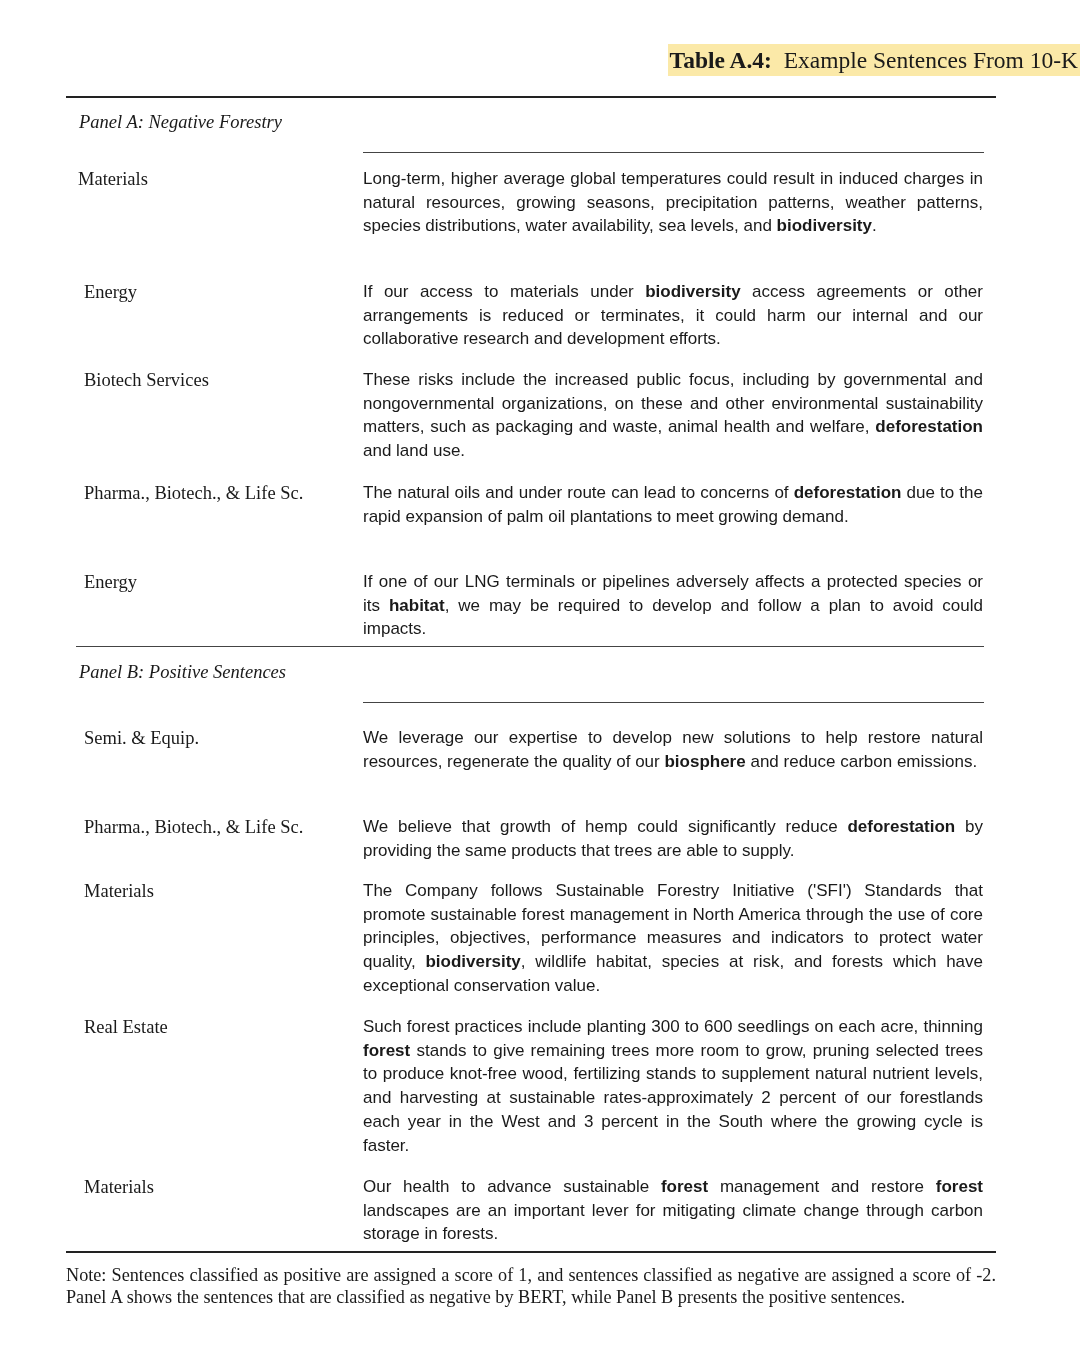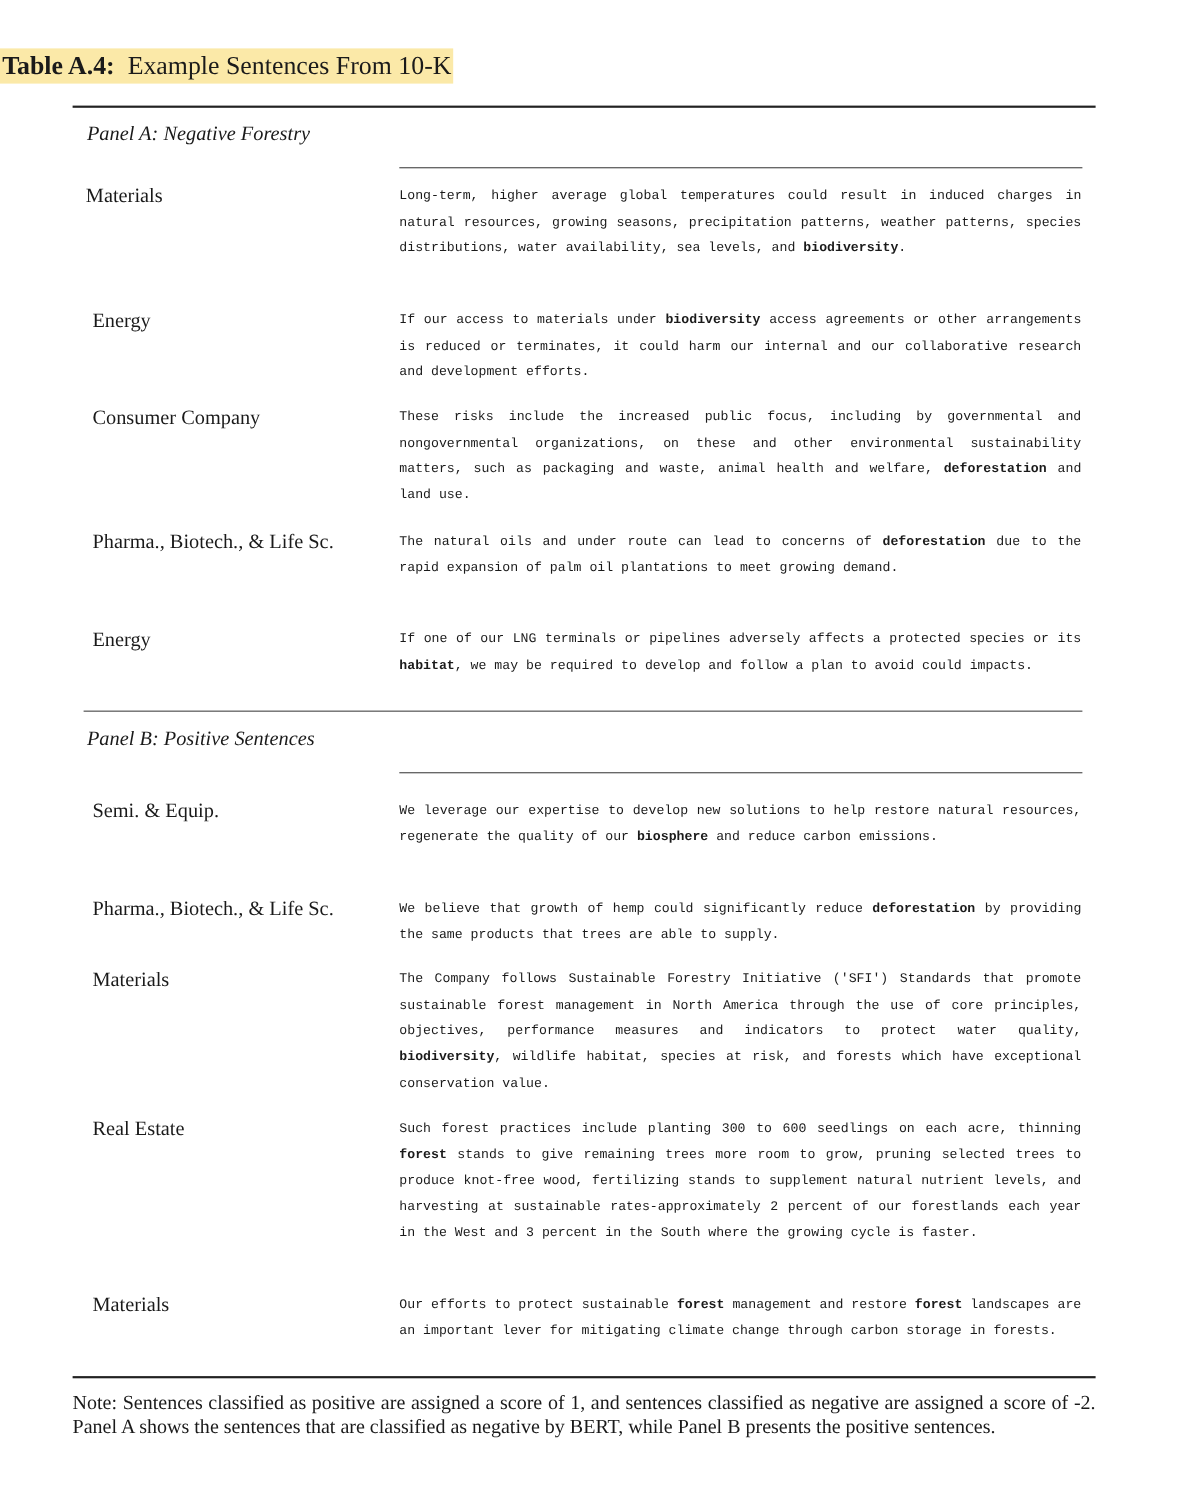--- a/index.html
+++ b/index.html
@@ -1,21 +1,21 @@
 <!DOCTYPE html>
 <html><head>
 <meta charset="utf-8">
 <style>
   html, body { margin: 0; padding: 0; background: #ffffff; }
   body {
     width: 1080px; height: 1359px; position: relative; overflow: hidden;
     font-family: "DejaVu Serif", "Liberation Serif", serif;
     color: #1a1a1a;
   }
-  .title-wrap { position: absolute; top: 44px; left: 0; width: 1080px; text-align: left; }
+  .title-wrap { position: absolute; top: 44px; left: 0; width: 1080px; text-align: right; }
   .title {
     display: inline-block; background: #fbe9a8; padding: 2px 2px;
     font-family: "Liberation Serif", serif; font-size: 23.5px; line-height: 28px;
   }
   .title b { font-weight: bold; }
   .rule { position: absolute; background: #222; }
   .rule-thick { height: 2px; }
   .rule-thin { height: 1px; background: #444; }
   .panel-label {
     position: absolute; left: 79px;
@@ -23,21 +23,21 @@
   }
   .row { position: absolute; left: 0; width: 1080px; }
   .sector {
     position: absolute; left: 84px; top: 0;
     font-family: "Liberation Serif", serif; font-size: 18.5px; line-height: 24px;
     white-space: nowrap;
   }
   .sector.first { left: 78px; }
   .sentence {
     position: absolute; left: 363px; width: 620px; top: 0;
-    font-family: Liberation Mono, monospace; font-size: 12px; line-height: 23.7px;
+    font-family: Liberation Sans, sans-serif; font-size: 17px; line-height: 23.7px;
     text-align: justify; hyphens: manual;
   }
   .sentence b { font-weight: bold; }
   .note {
     position: absolute; left: 66px; top: 1264px; width: 930px;
     font-family: "Liberation Serif", serif; font-size: 18.2px; line-height: 22px;
     text-align: justify;
   }
   .note b { font-weight: normal; }
 </style>
@@ -55,21 +55,21 @@
 
 <div class="row" style="top:167px;">
   <div class="sector first">Materials</div>
   <div class="sentence"><span>Long-term, higher average global temperatures could result in induced charges in natural resources, growing seasons, precipitation patterns, weather patterns, species distributions, water availability, sea levels, and </span><b>biodiversity</b><span>.</span></div>
 </div>
 <div class="row" style="top:280px;">
   <div class="sector">Energy</div>
   <div class="sentence"><span>If our access to materials under </span><b>biodiversity</b><span> access agreements or other arrangements is reduced or terminates, it could harm our internal and our collaborative research and development efforts.</span></div>
 </div>
 <div class="row" style="top:368px;">
-  <div class="sector">Consumer Company</div>
+  <div class="sector">Biotech Services</div>
   <div class="sentence"><span>These risks include the increased public focus, including by governmental and nongovernmental organizations, on these and other environmental sustainability matters, such as packaging and waste, animal health and welfare, </span><b>deforestation</b><span> and land use.</span></div>
 </div>
 <div class="row" style="top:481px;">
   <div class="sector">Pharma., Biotech., &amp; Life Sc.</div>
   <div class="sentence"><span>The natural oils and under route can lead to concerns of </span><b>deforestation</b><span> due to the rapid expansion of palm oil plantations to meet growing de­mand.</span></div>
 </div>
 <div class="row" style="top:570px;">
   <div class="sector">Energy</div>
   <div class="sentence"><span>If one of our LNG terminals or pipelines adversely affects a protected species or its </span><b>habitat</b><span>, we may be required to develop and follow a plan to avoid could impacts.</span></div>
 </div>
@@ -90,18 +90,18 @@
 <div class="row" style="top:879px;">
   <div class="sector">Materials</div>
   <div class="sentence"><span>The Company follows Sustainable Forestry Initiative ('SFI') Standards that promote sustainable forest management in North America through the use of core principles, objectives, performance measures and indica­tors to protect water quality, </span><b>biodiversity</b><span>, wildlife habitat, species at risk, and forests which have exceptional conservation value.</span></div>
 </div>
 <div class="row" style="top:1015px;">
   <div class="sector">Real Estate</div>
   <div class="sentence"><span>Such forest practices include planting 300 to 600 seedlings on each acre, thinning </span><b>forest</b><span> stands to give remaining trees more room to grow, pruning selected trees to produce knot-free wood, fertilizing stands to supplement natural nutrient levels, and harvesting at sustainable rates-approximately 2 percent of our forestlands each year in the West and 3 percent in the South where the growing cycle is faster.</span></div>
 </div>
 <div class="row" style="top:1175px;">
   <div class="sector">Materials</div>
-  <div class="sentence"><span>Our efforts to protect sustainable </span><b>forest</b><span> management and restore </span><b>for­est</b><span> landscapes are an important lever for mitigating climate change through carbon storage in forests.</span></div>
+  <div class="sentence"><span>Our health to advance sustainable </span><b>forest</b><span> management and restore </span><b>for­est</b><span> landscapes are an important lever for mitigating climate change through carbon storage in forests.</span></div>
 </div>
 
 <div class="rule rule-thick" style="top:1251px; left:66px; width:930px;"></div>
 
 <div class="note"><b>Note:</b><span> Sentences classified as positive are assigned a score of 1, and sentences classified as negative are assigned a score of -2. Panel A shows the sentences that are classified as negative by BERT, while Panel B presents the positive sentences.</span></div>
 
 </body></html>

